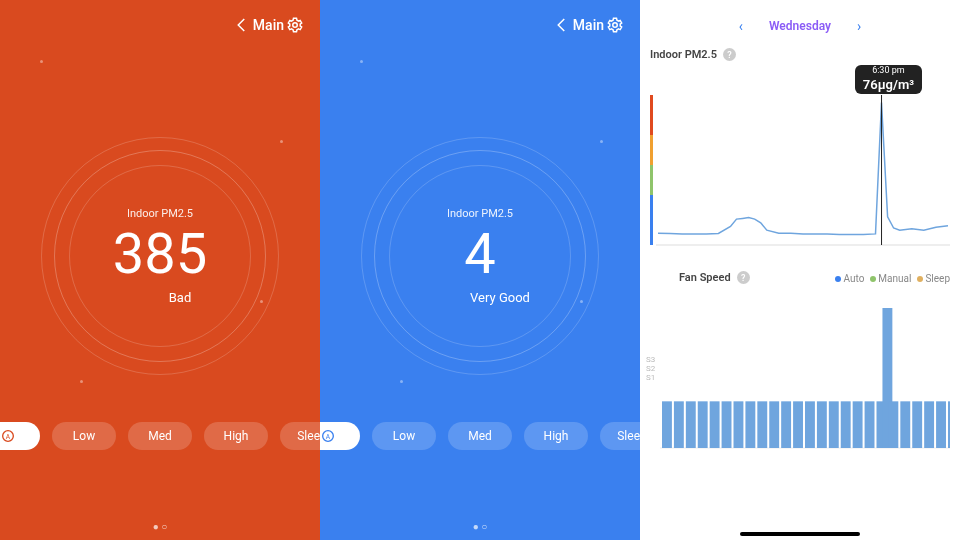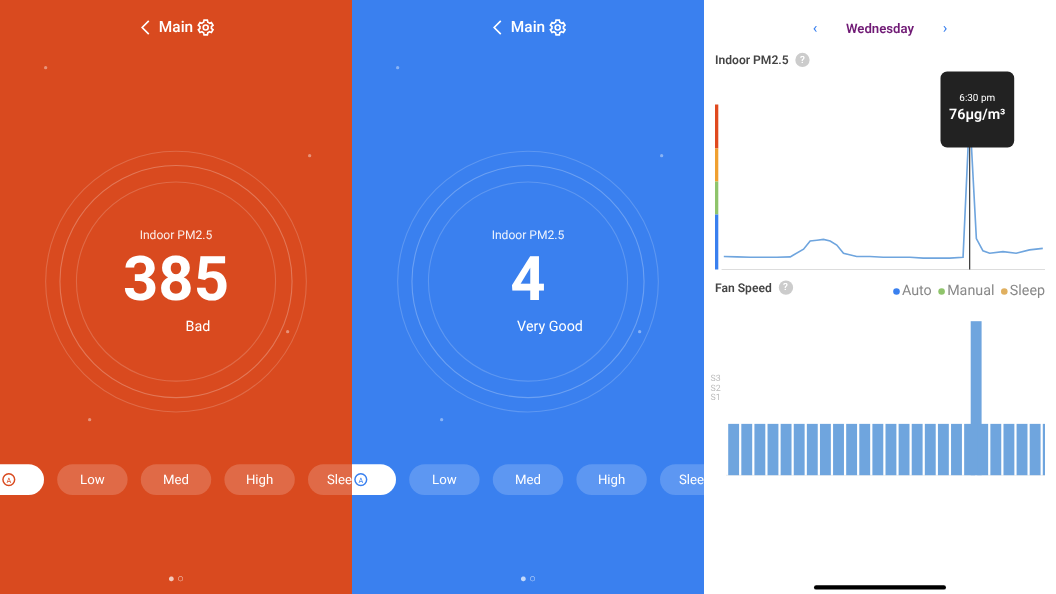--- a/index.html
+++ b/index.html
@@ -1,48 +1,48 @@
 <!DOCTYPE html>
 <html><head>
 <meta charset="utf-8">
 <style>
   html,body{margin:0;padding:0;font-family:-apple-system,BlinkMacSystemFont,"Segoe UI",Roboto,sans-serif;background:#fff;}
   .stage{width:960px;height:540px;display:flex;overflow:hidden;}
   .panel{flex:1;height:100%;position:relative;color:#fff;overflow:hidden;}
   .panel.orange{background:#d94a1f;}
   .panel.blue{background:#3a80ef;}
   .panel.white{background:#fff;color:#222;}
-  .topbar{display:flex;align-items:center;justify-content:center;padding:10px 14px 0 14px;height:30px;}
+  .topbar{display:flex;align-items:center;justify-content:flex-end;padding:10px 14px 0 14px;height:30px;}
   .title{font-size:14px;font-weight:500;}
   .icon-btn{width:22px;height:22px;display:flex;align-items:center;justify-content:center;cursor:pointer;}
   .icon-btn svg{width:18px;height:18px;stroke:#fff;fill:none;stroke-width:2;}
   .center{margin-top:110px;text-align:center;}
   .ring{width:210px;height:210px;border:1px solid rgba(255,255,255,0.25);border-radius:50%;margin:0 auto;display:flex;flex-direction:column;align-items:center;justify-content:center;position:relative;}
   .ring::before{content:"";position:absolute;inset:14px;border:1px solid rgba(255,255,255,0.18);border-radius:50%;}
   .ring::after{content:"";position:absolute;inset:-14px;border:1px solid rgba(255,255,255,0.18);border-radius:50%;}
   .metric-label{font-size:11px;opacity:.9;}
-  .metric-value{font-size:56px;font-weight:700;line-height:1.1;margin:4px 0;}
+  .metric-value{font-size:56px;font-weight:400;line-height:1.1;margin:4px 0;}
   .metric-status{font-size:13px;padding-left:40px;}
   .mode-row{position:absolute;bottom:90px;left:0;right:0;display:flex;justify-content:center;gap:12px;}
   .mode{padding:6px 14px;border-radius:18px;font-size:12px;background:rgba(255,255,255,0.18);cursor:pointer;display:flex;align-items:center;justify-content:center;min-width:36px;}
   .mode.active{background:#fff;color:#d94a1f;}
   .blue .mode.active{color:#3a80ef;}
   .mode svg{width:16px;height:16px;}
   .dots{position:absolute;bottom:8px;left:0;right:0;text-align:center;font-size:10px;opacity:.7;}
   
   .p{position:absolute;width:3px;height:3px;border-radius:50%;background:rgba(255,255,255,.4);}
   .day-nav{display:flex;align-items:center;justify-content:center;gap:26px;margin-top:6px;}
   .day-nav .arrow{color:#3a80ef;cursor:pointer;font-size:14px;}
-  .day-label{font-size:12px;font-weight:600;color:#701a75;text-align:right;}
+  .day-label{font-size:12px;font-weight:600;color:#8b5cf6;text-align:right;}
   .section-label{font-size:11px;color:#444;font-weight:600;margin:14px 0 4px 10px;display:flex;align-items:center;gap:6px;}
   .help{width:13px;height:13px;border-radius:50%;background:#ccc;color:#fff;font-size:9px;display:inline-flex;align-items:center;justify-content:center;}
   .chart-wrap{position:relative;margin:0 10px;}
-  .tooltip{position:absolute;background:#222;color:#fff;border-radius:6px;padding:20px 8px;font-size:9px;text-align:center;line-height:1.3;}
+  .tooltip{position:absolute;background:#222;color:#fff;border-radius:6px;padding:0 8px;font-size:9px;text-align:center;line-height:1.3;}
   .xlabels{display:flex;justify-content:space-between;font-size:8px;color:#aaa;margin:2px 10px 0 10px;}
-  .legend{position:absolute;right:10px;font-size:13px;color:#888;display:flex;gap:6px;justify-content:space-between;}
+  .legend{position:absolute;right:10px;font-size:10px;color:#888;display:flex;gap:6px;justify-content:space-between;}
   .legend span::before{content:"";display:inline-block;width:6px;height:6px;border-radius:50%;margin-right:2px;vertical-align:middle;}
   .lg-auto::before{background:#3a80ef;}
   .lg-manual::before{background:#8fc46b;}
   .lg-sleep::before{background:#e0b060;}
   .ylabels{position:absolute;left:-4px;top:0;bottom:0;font-size:8px;color:#bbb;display:flex;flex-direction:column;justify-content:center;}
   .home-ind{position:absolute;bottom:4px;left:50%;transform:translateX(-50%);width:120px;height:4px;border-radius:3px;background:#000;}
 </style>
 </head>
 <body>
 
@@ -152,21 +152,21 @@
         <rect x="0" y="30" width="3" height="40" fill="#e04a1f"></rect>
         <rect x="0" y="70" width="3" height="30" fill="#f0a030"></rect>
         <rect x="0" y="100" width="3" height="30" fill="#8fc46b"></rect>
         <rect x="0" y="130" width="3" height="50" fill="#3a80ef"></rect>
         <line x1="6" y1="180" x2="300" y2="180" stroke="#ddd"></line>
         <polyline id="pmline" fill="none" stroke="#6fa5de" stroke-width="1.5" points="8.0,168.2 20.1,168.5 32.2,168.9 44.3,168.9 56.3,168.9 68.4,168.5 80.5,161.5 86.5,154.1 92.6,153.4 98.6,152.6 104.7,154.1 110.7,157.8 116.8,165.2 128.8,168.2 140.9,168.2 153.0,168.9 165.1,168.9 177.2,168.9 189.3,169.6 201.3,169.6 213.4,169.6 225.5,168.9 231.5,37.5 237.6,151.9 243.6,163.0 249.7,165.2 261.8,163.7 273.8,165.2 285.9,162.2 298.0,160.8"></polyline>
         <line id="pmmark" y1="30" y2="180" stroke="#222" stroke-width="1" x1="231.54166666666669" x2="231.54166666666669"></line>
       </svg>
     </div>
 
-    <div style="position:relative;">
+    <div style="position:relative;margin-top:16px;padding-left:29px;">
       <div class="section-label" style="margin-top:0;">
         <span>Fan Speed</span>
         <span class="help">?</span>
       </div>
       <div class="legend" style="top:2px;">
         <span class="lg-auto">Auto</span>
         <span class="lg-manual">Manual</span>
         <span class="lg-sleep">Sleep</span>
       </div>
     </div>

